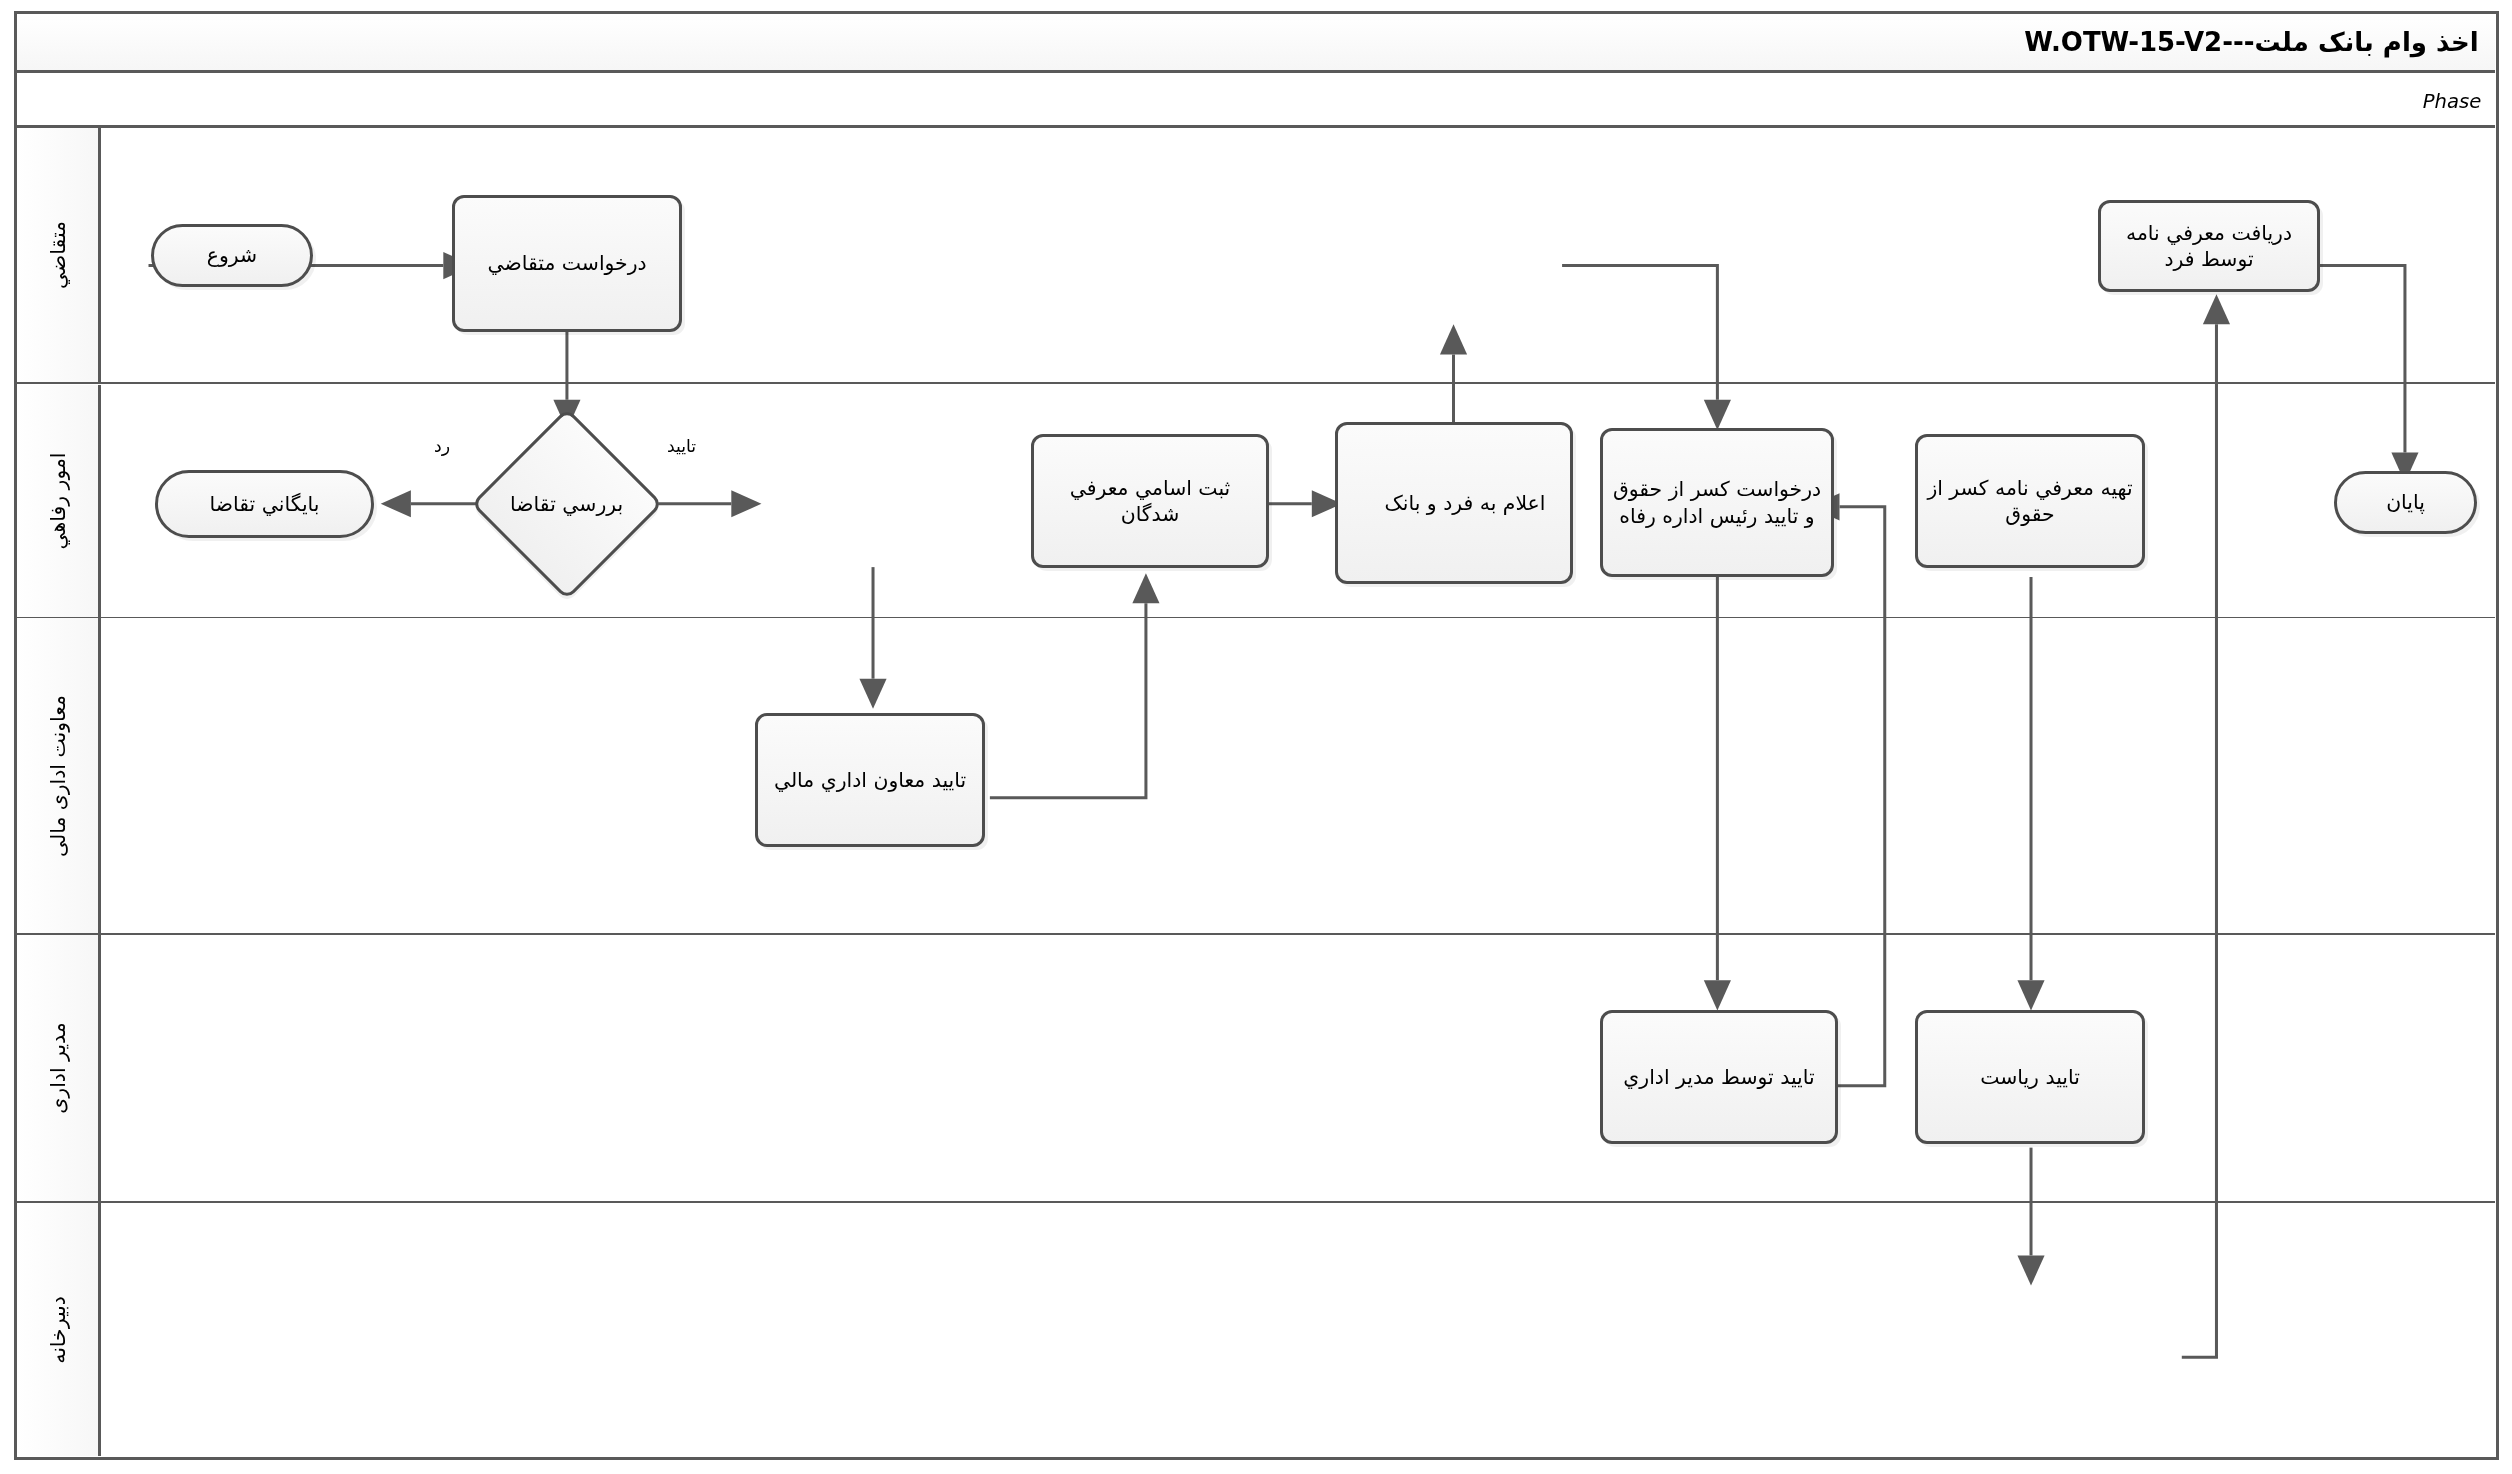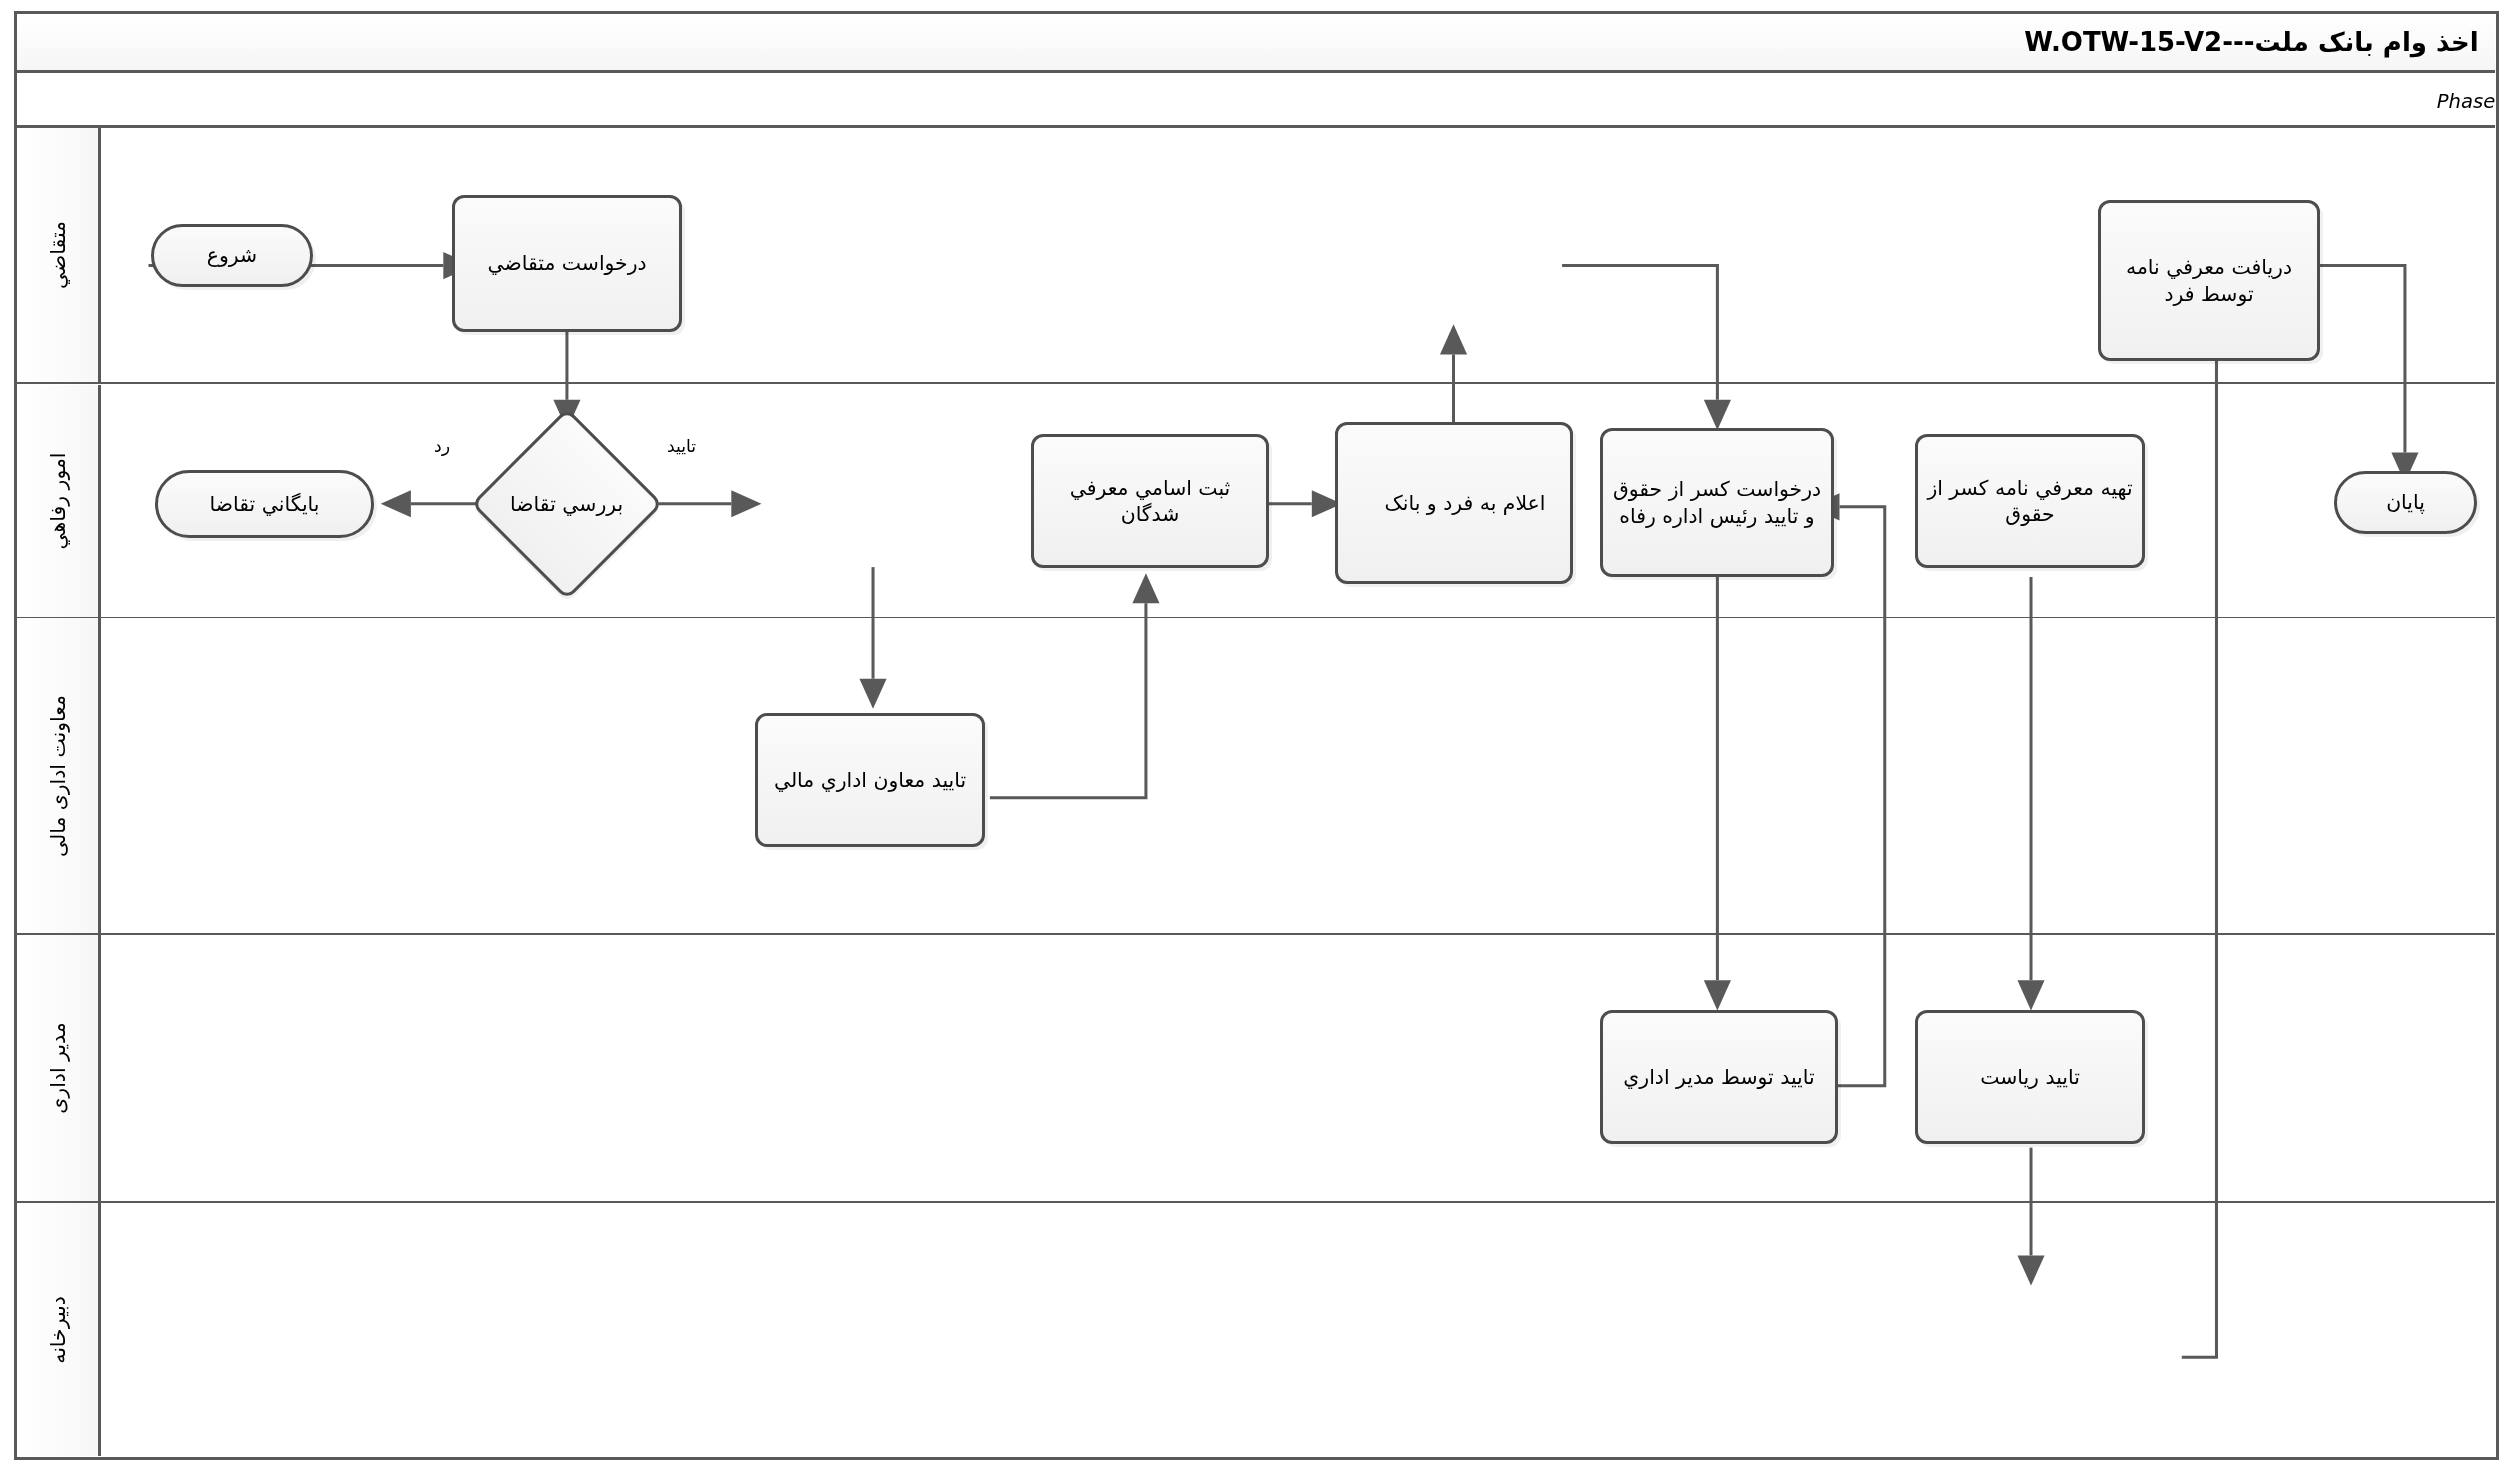--- a/index.html
+++ b/index.html
@@ -66,21 +66,21 @@
     background: #ffffff;
     display: flex;
     align-items: center;
     justify-content: flex-end;
   }
   .phase-text {
     font-family: "DejaVu Sans", sans-serif;
     font-style: italic;
     font-size: 19.6px;
     color: #000000;
-    padding-right: 0;
+    padding-right: 14px;
   }
 
   
   .lane {
     position: absolute;
     left: 17.3px;
     width: 2478px;
     box-sizing: border-box;
     border-bottom: 2.3px solid #595959;
     background: #ffffff;
@@ -273,21 +273,21 @@
       <div class="lane-header-label">دبیرخانه</div>
     </div>
     <div class="lane-body"></div>
   </div>
 
   <div class="node event" style="left:151px; top:224px; width:162px; height:63px;">شروع</div>
 
   <div class="node task" style="left:452px; top:195px; width:230px; height:137px;">درخواست متقاضي</div>
 
 
-  <div class="node task" style="left:2098px; top:200px; width:222px; height:161px;">دريافت معرفي نامه توسط فرد</div>
+  <div class="node task" style="left:2098px; top:200px; width:222px; height:92px;">دريافت معرفي نامه توسط فرد</div>
 
   <div class="node gateway" style="left:499px; top:436px; width:136px; height:136px;">
     <span>بررسي تقاضا</span>
   </div>
 
   <div class="node event" style="left:155px; top:470px; width:219px; height:68px;">بايگاني تقاضا</div>
 
 
   <div class="node task" style="left:1031px; top:434px; width:238px; height:134px;">ثبت اسامي معرفي شدگان</div>
 

